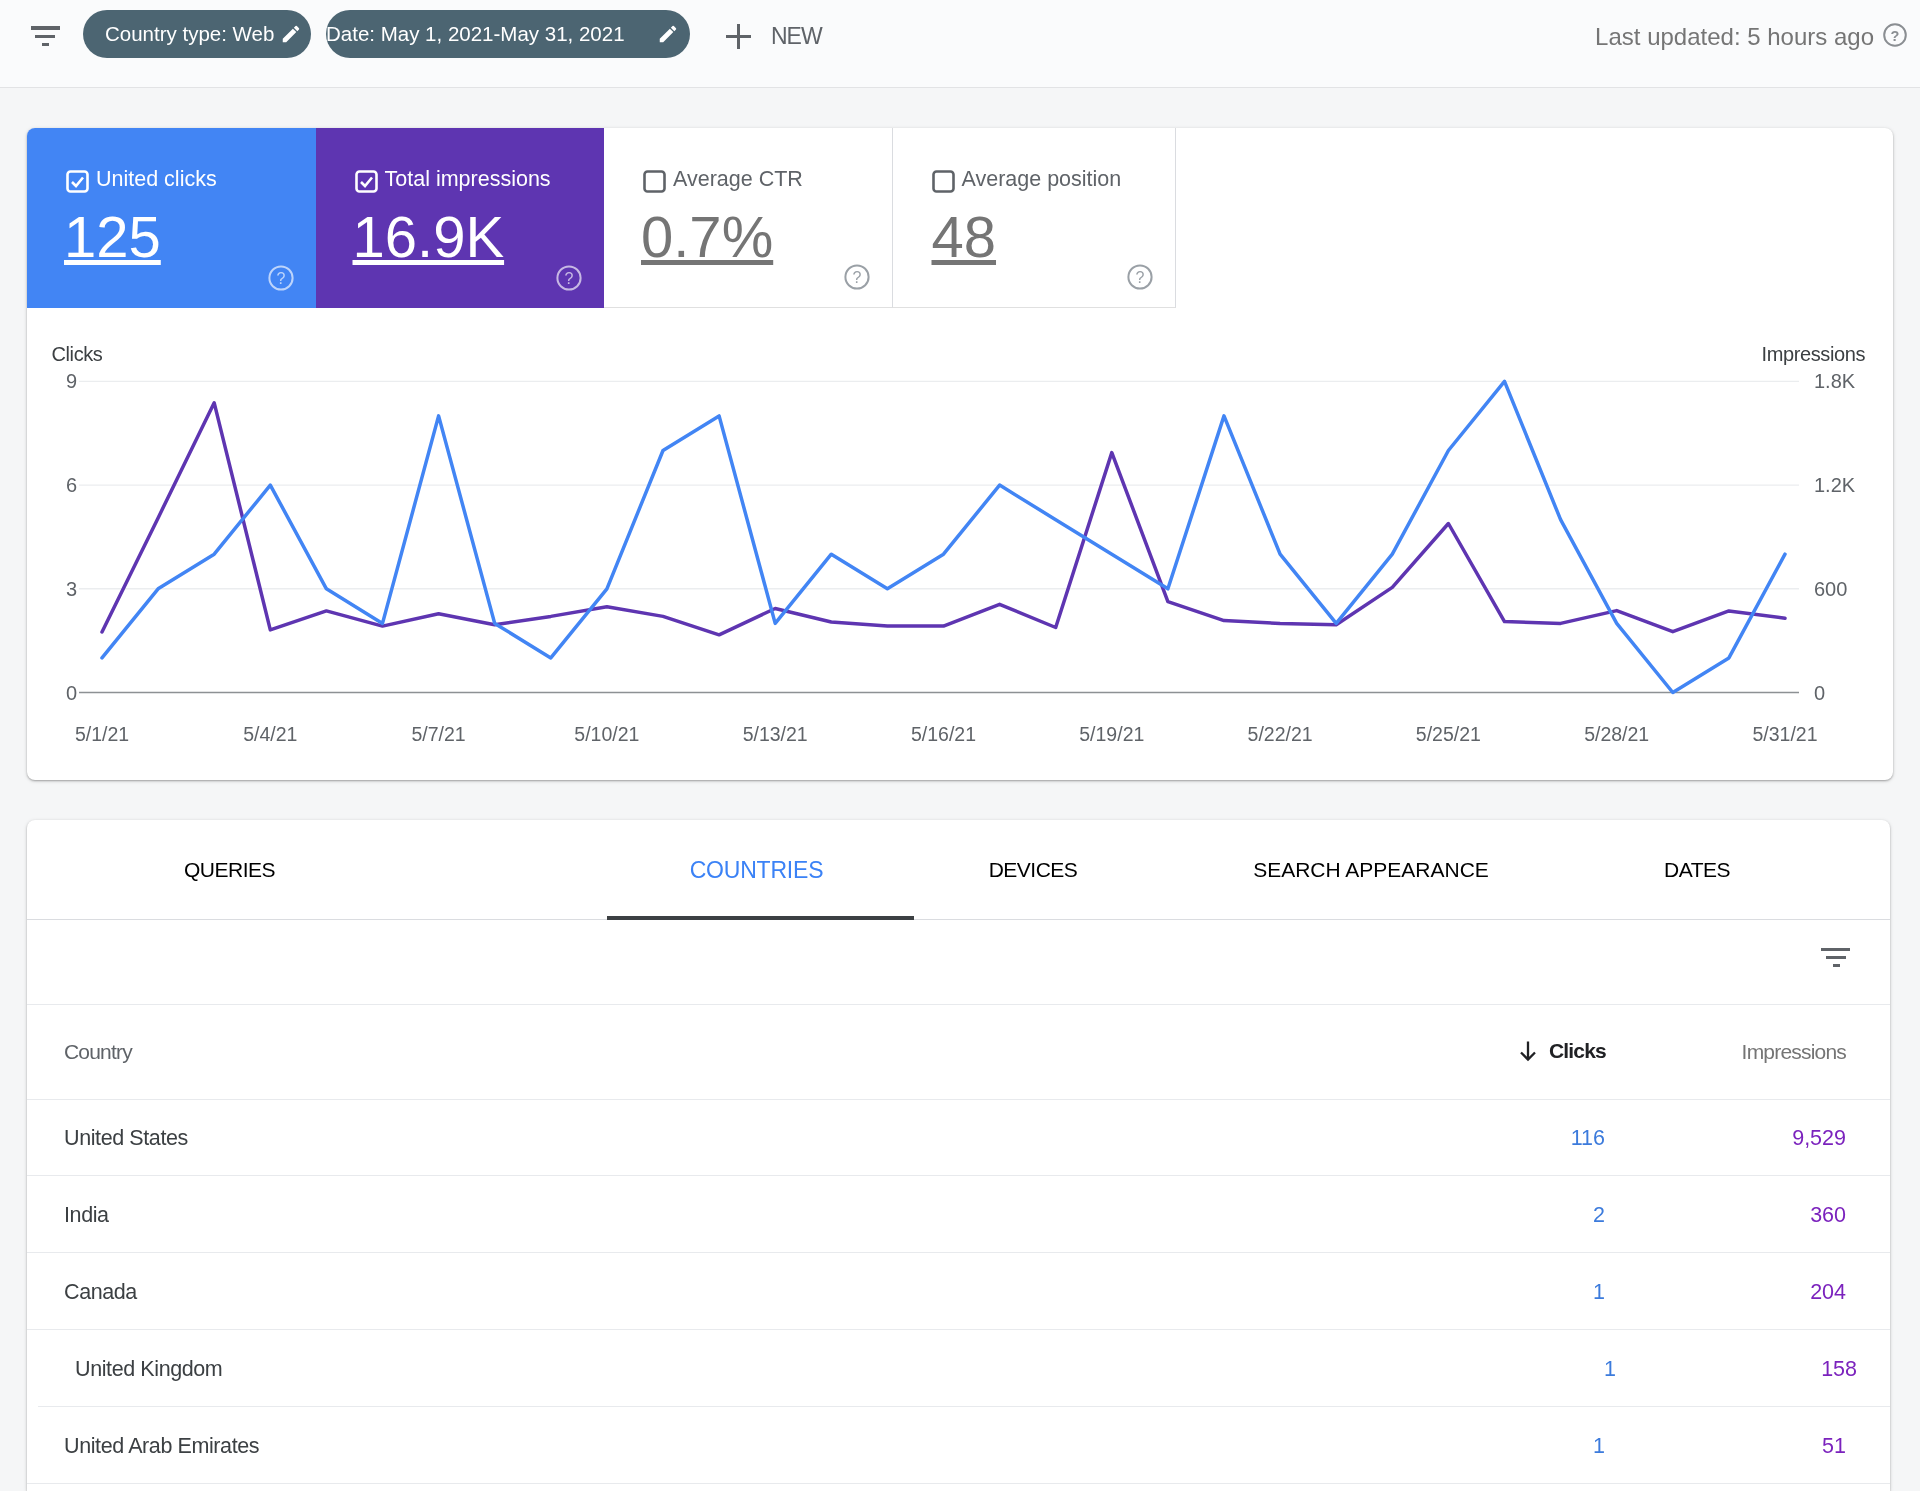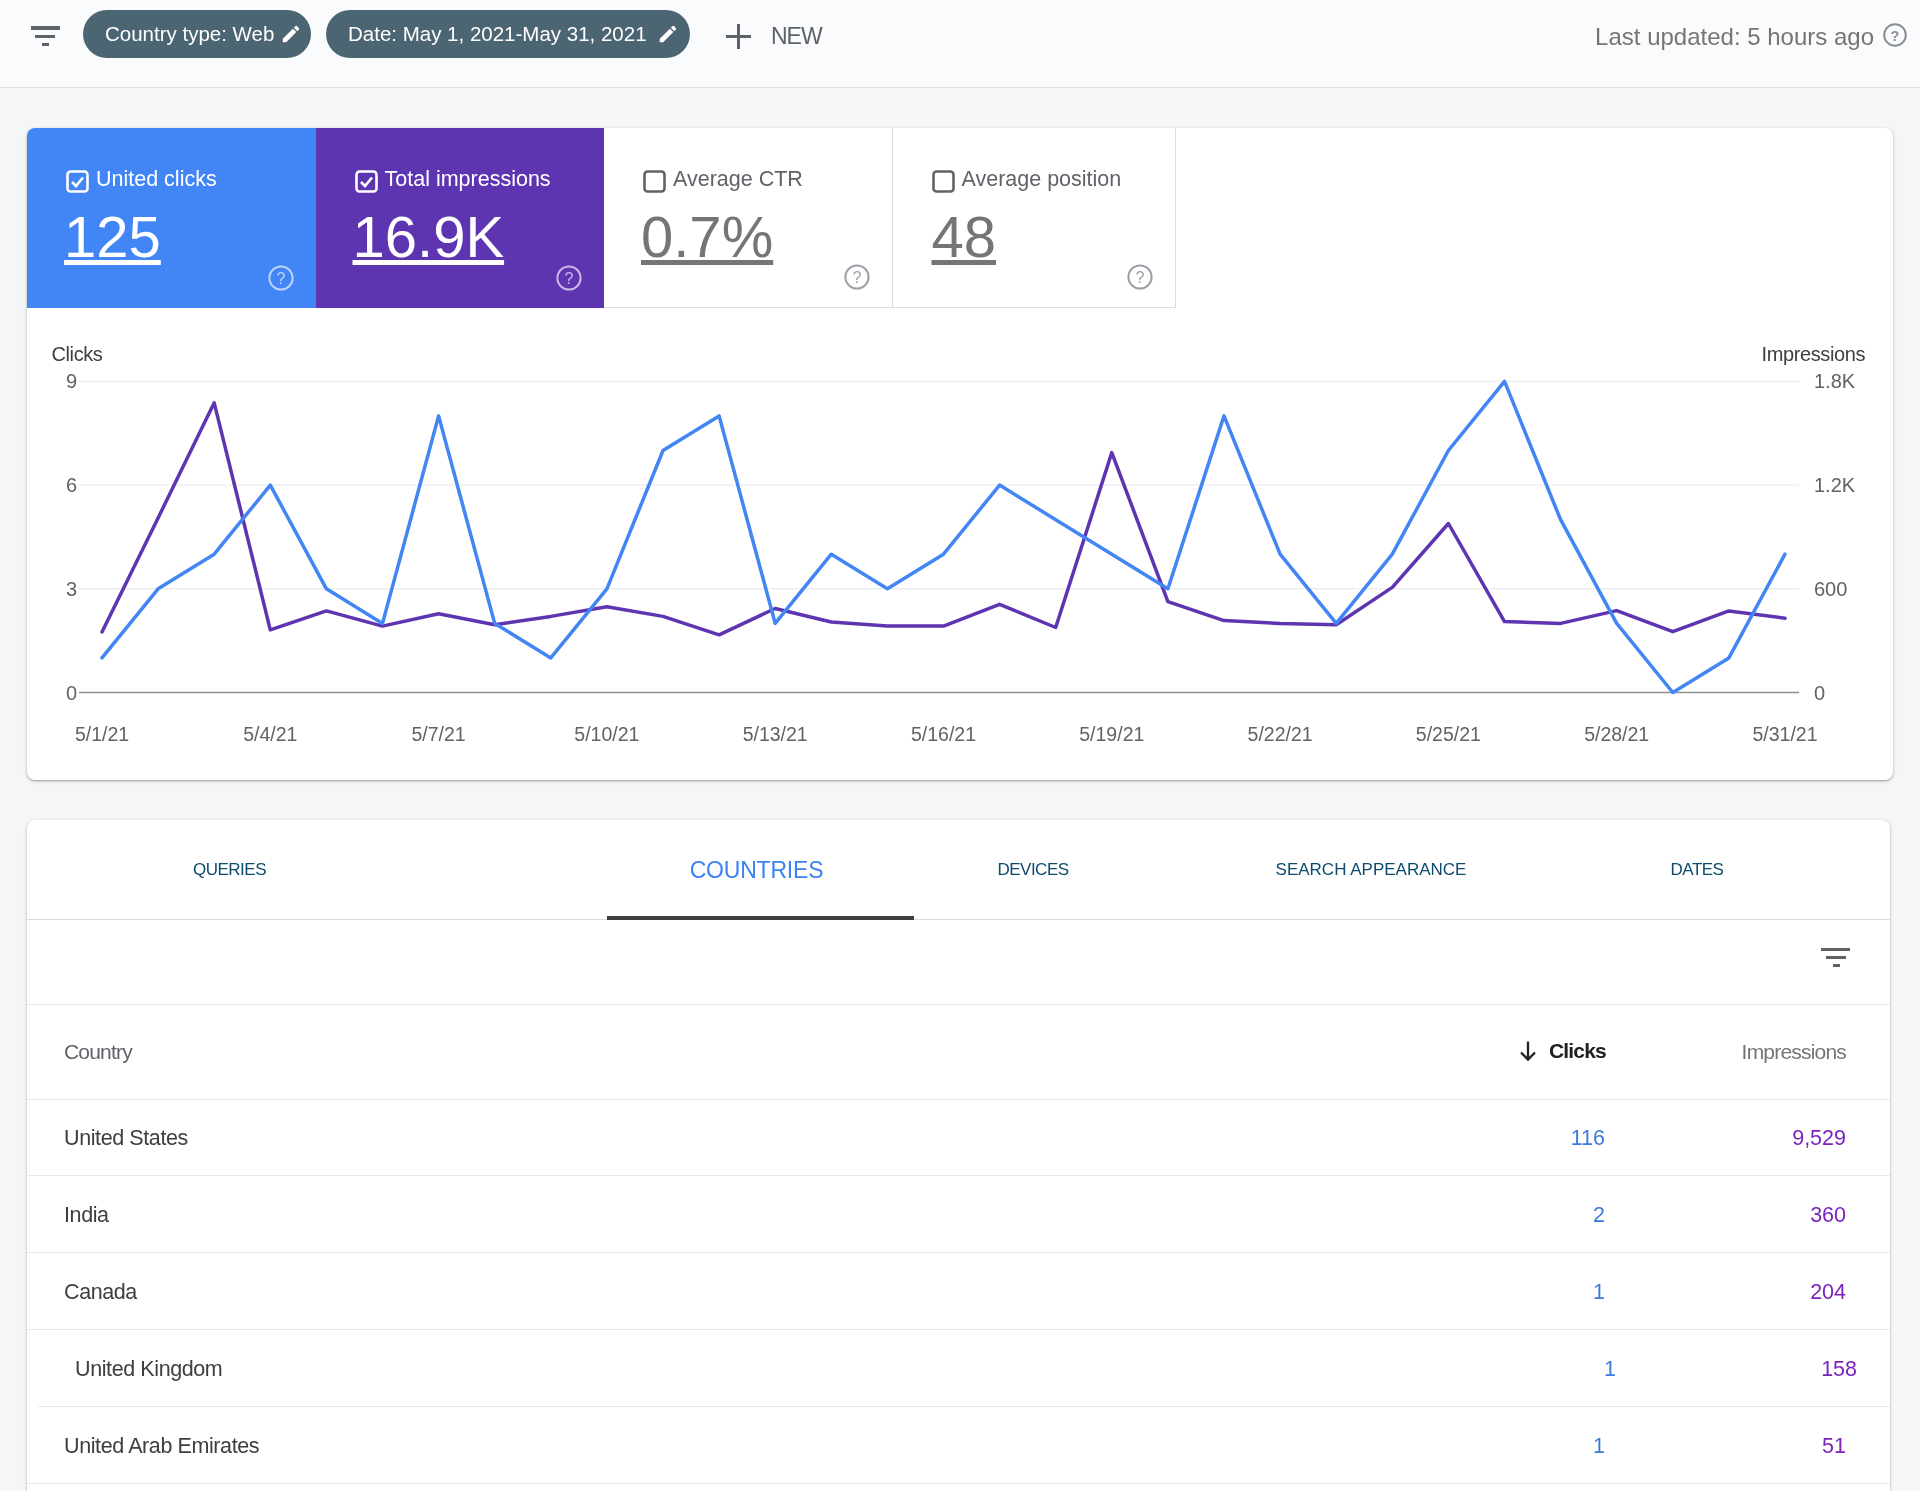--- a/index.html
+++ b/index.html
@@ -14,21 +14,21 @@
   #lastupd { position:absolute; right:46px; top:23px; font-size:24px; color:#757575; }
   
   #panel1 { position:absolute; left:27px; top:128px; width:1866px; height:652px; background:#fff; border-radius:8px; box-shadow:0 1px 2px rgba(0,0,0,.28), 0 1px 4px rgba(0,0,0,.13); overflow:hidden; }
   .card { position:absolute; top:0; height:180px; }
   .card .cb { position:absolute; left:39px; top:42px; }
   .card .lbl { position:absolute; left:69px; top:39px; font-size:21.5px; white-space:nowrap; }
   .card .val { position:absolute; left:37px; top:76px; font-size:58px; line-height:1.15;text-decoration:underline; }
   .card .help { position:absolute; right:22px; bottom:17px; }
   
   #panel2 { position:absolute; left:27px; top:820px; width:1863px; height:671px; background:#fff; border-radius:8px 8px 0 0; box-shadow:0 1px 2px rgba(0,0,0,.28), 0 1px 4px rgba(0,0,0,.13); overflow:hidden; }
-  .tab { position:absolute; top:0; height:100px; display:flex; align-items:center; justify-content:center; font-size:17px; color:#0c4a6e; letter-spacing:-0.5px; white-space:nowrap; }
+  .tab { position:absolute; top:0; height:100px; display:flex; align-items:center; justify-content:center; font-size:21px; color:#000000; letter-spacing:-0.5px; white-space:nowrap; }
   .row { position:absolute; left:0; width:1863px; border-bottom:1px solid #e8eaed; }
   .cname { position:absolute; left:37px; font-size:21.5px; letter-spacing:-0.4px; color:#3c4043; }
   .cclicks { position:absolute; right:285px; font-size:21.5px; color:#3c7bdc; }
   .cimp { position:absolute; right:44px; font-size:21.5px; color:#7b22bd; }
 </style>
 </head>
 <body>
 
 <div id="topbar">
 
@@ -36,21 +36,21 @@
   <div class="abs" style="left:35px;top:34.6px;width:20px;height:3.6px;background:#5f6368;"></div>
   <div class="abs" style="left:42px;top:42.5px;width:7px;height:3.6px;background:#5f6368;"></div>
 
   <div class="chip" style="left:83px;width:228px;">
     <span style="margin-left:22px;">Country type: Web</span>
     <svg style="position:absolute;left:197px;top:13px;" width="22" height="22" viewBox="0 0 24 24" fill="#fff">
         <path d="M3 17.25V21h3.75L17.81 9.94l-3.75-3.75L3 17.25zM20.71 7.04c.39-.39.39-1.02 0-1.41l-2.34-2.34a1 1 0 0 0-1.41 0l-1.83 1.83 3.75 3.75 1.83-1.83z"></path>
       </svg>
   </div>
   <div class="chip" style="left:326px;width:364px;">
-    <span style="margin-left:22px;">Date: May 1, 2021-May 31, 2021</span>
+    <span style="">Date: May 1, 2021-May 31, 2021</span>
     <svg style="position:absolute;left:331px;top:13px;" width="22" height="22" viewBox="0 0 24 24" fill="#fff">
         <path d="M3 17.25V21h3.75L17.81 9.94l-3.75-3.75L3 17.25zM20.71 7.04c.39-.39.39-1.02 0-1.41l-2.34-2.34a1 1 0 0 0-1.41 0l-1.83 1.83 3.75 3.75 1.83-1.83z"></path>
       </svg>
   </div>
 
   <div class="abs" style="left:726px;top:35px;width:25px;height:3px;background:#5f6368;"></div>
   <div class="abs" style="left:737px;top:24px;width:3px;height:25px;background:#5f6368;"></div>
   <div id="newtxt">NEW</div>
   <div id="lastupd">Last updated: 5 hours ago</div>
   <svg class="abs" style="right:13px;top:23px;" width="24" height="24" viewBox="0 0 24 24">

